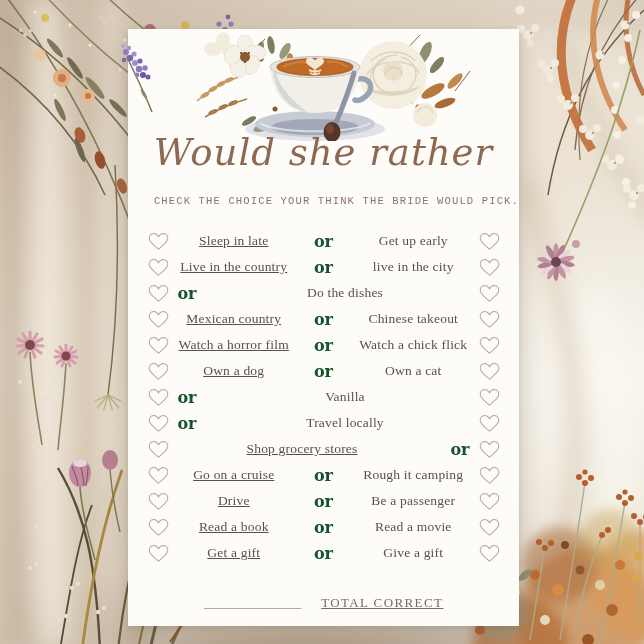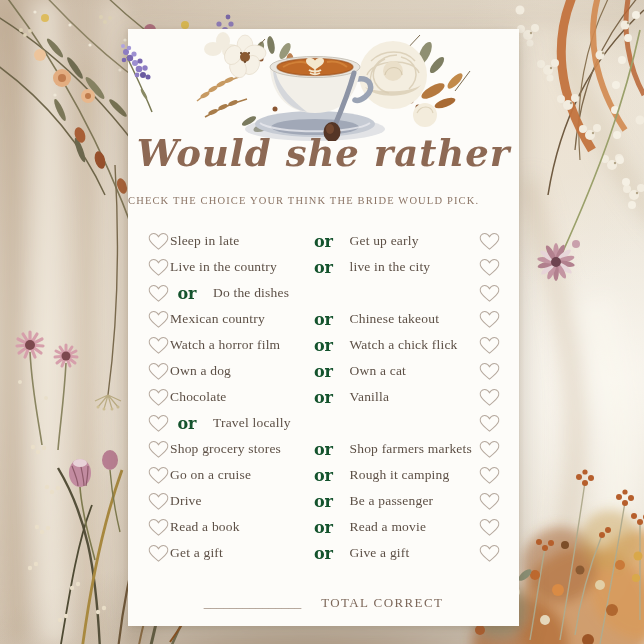--- a/index.html
+++ b/index.html
@@ -21,47 +21,47 @@
   .decor{position:absolute;inset:0;z-index:1;pointer-events:none;}
   
   .card{
     position:absolute;left:128px;top:29px;width:391px;height:597px;z-index:2;
     background:#fdfcf9;
     box-shadow:0 10px 26px rgba(110,90,68,.32), 0 2px 6px rgba(110,90,68,.18);
   }
   .illustration{position:absolute;left:47px;top:2px;width:296px;height:110px;}
   .card-title{
     position:absolute;left:0;right:0;top:92px;height:64px;line-height:64px;
-    text-align:center;font-family:"DejaVu Serif", serif;font-style:italic;font-weight:700;
+    text-align:center;font-family:"DejaVu Serif", serif;font-style:italic;font-weight:400;
     font-size:37px;letter-spacing:1px;color:#8d6954;white-space:nowrap;
   }
   .card-subtitle{
-    position:absolute;left:0;right:0;top:166px;text-align:left;
-    font-size:10.5px;letter-spacing:1.15px;color:#8c7566;white-space:nowrap;
+    position:absolute;left:0;right:0;top:166px;text-align:right;
+    font-size:10.5px;letter-spacing:1.15px;color:#8c7566;white-space:nowrap;font-family:Liberation Mono, monospace;
   }
   .rows{
     position:absolute;left:18px;right:18px;top:200px;height:336px;
     display:flex;flex-direction:column;justify-content:space-between;
   }
   .row{display:flex;align-items:center;height:24px;}
   .heart{width:24px;display:flex;align-items:center;justify-content:center;flex:0 0 24px;}
   .opt{font-size:13.5px;color:#5d5046;letter-spacing:.2px;white-space:nowrap;}
-  .opt-a{flex:1;text-align:left;padding-right:9px;}
-  .opt-b{flex:1;text-align:left;padding-left:9px;}
+  .opt-a{flex:1;text-align:center;padding-right:9px;text-decoration:underline;}
+  .opt-b{flex:1;text-align:center;padding-left:9px;}
   .or{
     width:34px;flex:0 0 34px;text-align:center;
     font-family:"DejaVu Serif", serif;font-weight:700;
     font-size:16px;color:#14532d;
   }
   .total-line{
     position:absolute;left:0;right:0;top:566px;text-align:center;
     font-size:13px;color:#7d685a;white-space:nowrap;
   }
   .total-blank{letter-spacing:0;color:#937d6e;}
-  .total-label{letter-spacing:1.4px;margin-left:20px;}
+  .total-label{letter-spacing:1.4px;margin-left:20px;text-decoration:underline;}
   .sprig{position:absolute;left:112px;top:30px;width:80px;height:86px;z-index:3;pointer-events:none;}
 </style>
 </head>
 <body>
 
 <div id="photo"></div>
 
 <svg class="decor" width="644" height="644" viewBox="0 0 644 644">
   <defs>
     <filter id="b6" x="-60%" y="-60%" width="220%" height="220%">
@@ -544,21 +544,20 @@
           </svg>
     </span>
   </div>
 
   <div class="row">
     <span class="heart">
       <svg width="21" height="19" viewBox="0 0 22 20">
             <path d="M11 18 C6.5 14.5 2.5 11.4 1.4 7.8 C0.4 4.4 2.8 1.5 5.9 1.5 C8 1.5 9.9 2.8 11 4.9 C12.1 2.8 14 1.5 16.1 1.5 C19.2 1.5 21.6 4.4 20.6 7.8 C19.5 11.4 15.5 14.5 11 18 Z" fill="none" stroke="#b5a89d" stroke-width="1.1"></path>
           </svg>
     </span>
-    <span class="opt opt-a">Chocolate</span>
     <span class="or">or</span>
     <span class="opt opt-b">Vanilla</span>
     <span class="heart">
       <svg width="21" height="19" viewBox="0 0 22 20">
             <path d="M11 18 C6.5 14.5 2.5 11.4 1.4 7.8 C0.4 4.4 2.8 1.5 5.9 1.5 C8 1.5 9.9 2.8 11 4.9 C12.1 2.8 14 1.5 16.1 1.5 C19.2 1.5 21.6 4.4 20.6 7.8 C19.5 11.4 15.5 14.5 11 18 Z" fill="none" stroke="#b5a89d" stroke-width="1.1"></path>
           </svg>
     </span>
   </div>
 
   <div class="row">
@@ -577,21 +576,20 @@
   </div>
 
   <div class="row">
     <span class="heart">
       <svg width="21" height="19" viewBox="0 0 22 20">
             <path d="M11 18 C6.5 14.5 2.5 11.4 1.4 7.8 C0.4 4.4 2.8 1.5 5.9 1.5 C8 1.5 9.9 2.8 11 4.9 C12.1 2.8 14 1.5 16.1 1.5 C19.2 1.5 21.6 4.4 20.6 7.8 C19.5 11.4 15.5 14.5 11 18 Z" fill="none" stroke="#b5a89d" stroke-width="1.1"></path>
           </svg>
     </span>
     <span class="opt opt-a">Shop grocery stores</span>
     <span class="or">or</span>
-    <span class="opt opt-b">Shop farmers markets</span>
     <span class="heart">
       <svg width="21" height="19" viewBox="0 0 22 20">
             <path d="M11 18 C6.5 14.5 2.5 11.4 1.4 7.8 C0.4 4.4 2.8 1.5 5.9 1.5 C8 1.5 9.9 2.8 11 4.9 C12.1 2.8 14 1.5 16.1 1.5 C19.2 1.5 21.6 4.4 20.6 7.8 C19.5 11.4 15.5 14.5 11 18 Z" fill="none" stroke="#b5a89d" stroke-width="1.1"></path>
           </svg>
     </span>
   </div>
 
   <div class="row">
     <span class="heart">
       <svg width="21" height="19" viewBox="0 0 22 20">

